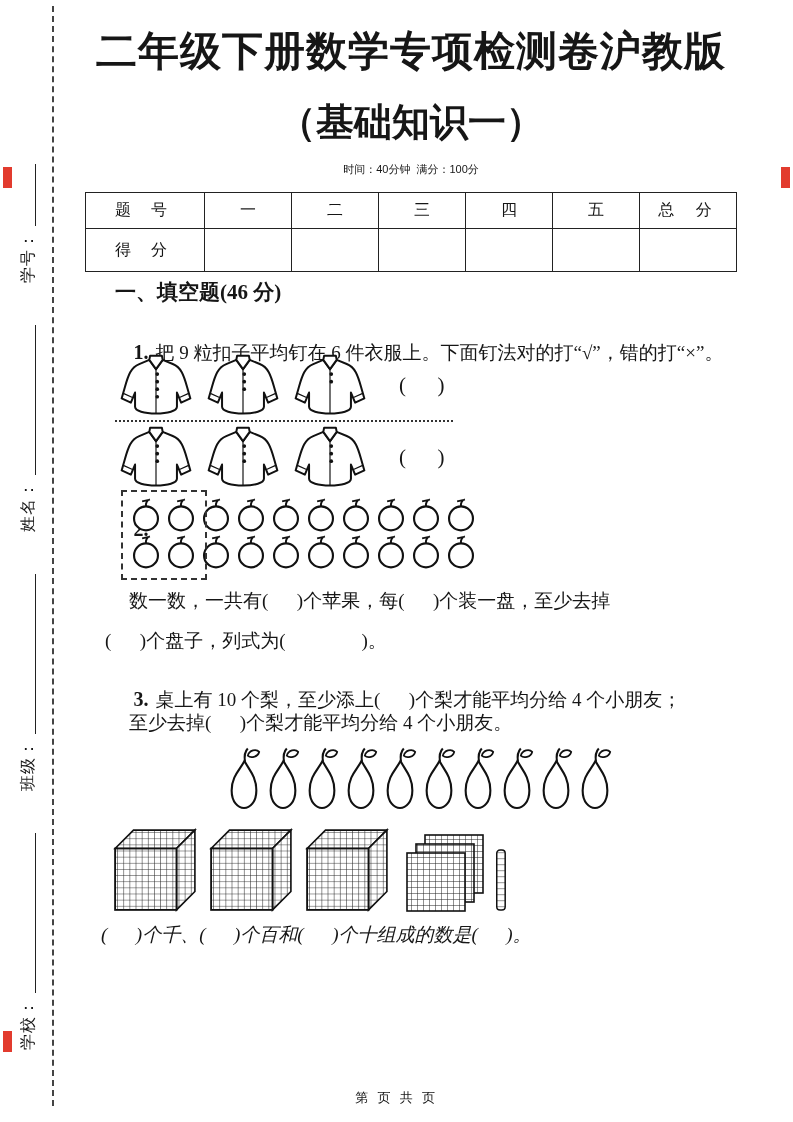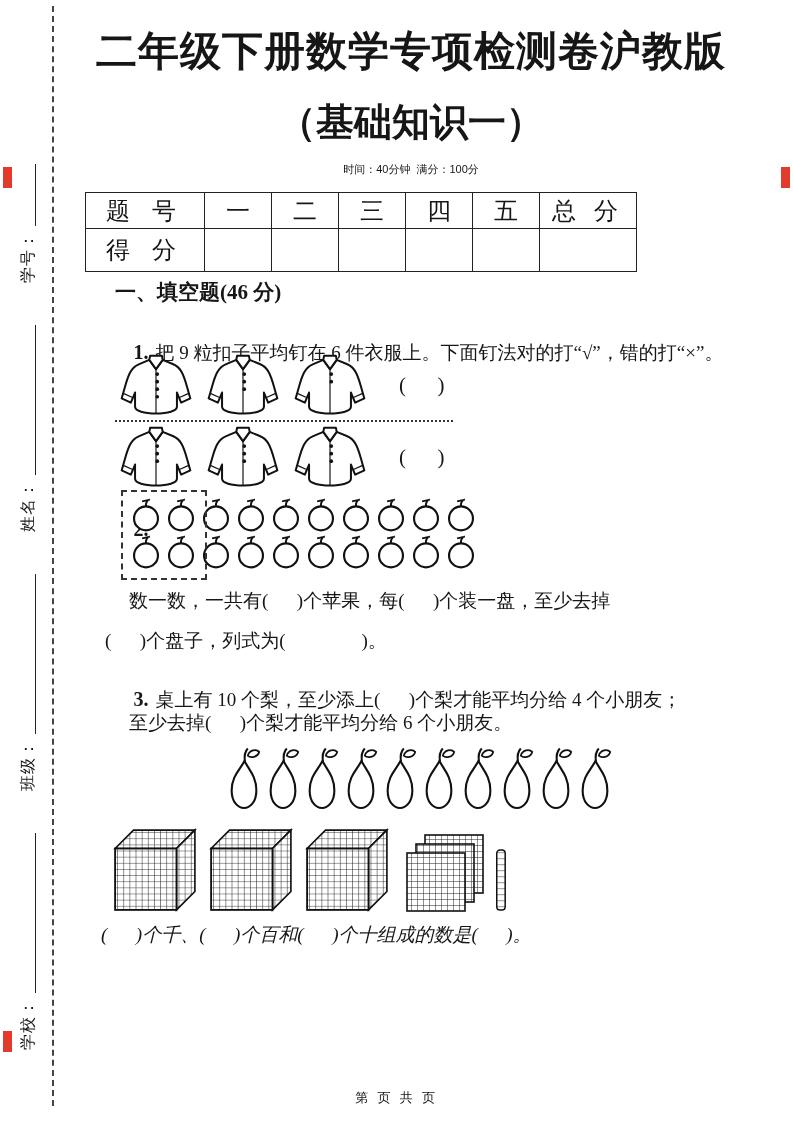--- a/index.html
+++ b/index.html
@@ -17,26 +17,26 @@
   
   .main{position:absolute;left:85px;top:0;width:652px;height:1122px;}
   #title{top:24px;left:0;width:652px;text-align:center;
          font-family:"Liberation Sans",sans-serif;font-weight:bold;font-size:41px;letter-spacing:1px;white-space:nowrap;}
   #subtitle{top:97px;left:0;width:652px;text-align:center;
          font-family:"Liberation Sans",sans-serif;font-weight:bold;font-size:38px;}
   #info{top:162px;left:0;width:652px;text-align:center;font-size:11px;white-space:pre;
         font-family:"Liberation Sans",sans-serif;}
   
   #scoretable{top:192px;left:0;}
-  #scoretable table{border-collapse:collapse;width:552px;font-size:24px;}
+  #scoretable table{border-collapse:collapse;width:652px;font-size:16px;}
   #scoretable td{border:1.8px solid #222;text-align:center;padding:0;}
   #scoretable tr:first-child td{height:35px;}
   #scoretable tr:last-child td{height:42px;}
   #scoretable td:first-child{width:118px;letter-spacing:8px;}
-  #scoretable td:last-child{width:96px;letter-spacing:6px;}
+  #scoretable td:last-child{width:96px;letter-spacing:6px;font-family:Liberation Mono, monospace;}
   #heading{top:278px;left:2px;font-weight:bold;font-size:21px;white-space:pre;margin-left:28px;}
   .q-line{white-space:pre;font-size:19px;}
   .q-num{font-weight:bold;font-size:20px;margin-right:7px;font-family:"Liberation Serif",serif;}
   #q1line{top:318px;left:20px;}
   
   #jackets{top:354px;left:30px;}
   .jacket-row{display:flex;align-items:center;}
   .jacket-slots{display:flex;gap:5px;}
   .jacket{width:82px;height:62px;}
   .blank{font-size:21px;white-space:pre;margin-left:28px;}
@@ -294,21 +294,21 @@
   <path d="M17,10 C16.5,6 18,3.5 21,2.5 M13,4.5 L20,3" fill="none" stroke="#111" stroke-width="2"></path>
   <circle cx="17" cy="22" r="12.3" fill="#fff" stroke="#111" stroke-width="2.2"></circle>
         </svg>
       </div>
     <div class="abs q-line" id="q2l1">数一数，一共有(      )个苹果，每(      )个装一盘，至少去掉</div>
     <div class="abs q-line" id="q2l2">(      )个盘子，列式为(                )。</div>
 
     <div class="abs q-line" id="q3l1">
       <span class="q-num">3.</span><span>桌上有 10 个梨，至少添上(      )个梨才能平均分给 4 个小朋友；</span>
     </div>
-    <div class="abs q-line" id="q3l2">至少去掉(      )个梨才能平均分给 6 个小朋友。</div>
+    <div class="abs q-line" id="q3l2">至少去掉(      )个梨才能平均分给 4 个小朋友。</div>
 
     <div class="abs" id="pears">
         <svg class="pear" viewBox="0 0 40 68">
   <path d="M21,16 C20,9 21,5 24,2" fill="none" stroke="#111" stroke-width="2.2"></path>
   <path d="M24,9.5 C25.5,3.5 33,2 36,5.5 C34.5,11 27,12.5 24,9.5 Z" fill="#fff" stroke="#111" stroke-width="1.8"></path>
   <path d="M20.5,15 C16,24 7,31 7,46 C7,58.5 14,64.5 20,64.5 C26,64.5 33,58.5 33,46 C33,31 25,24 20.5,15 Z" fill="#fff" stroke="#111" stroke-width="2.2"></path>
         </svg>
         <svg class="pear" viewBox="0 0 40 68">
   <path d="M21,16 C20,9 21,5 24,2" fill="none" stroke="#111" stroke-width="2.2"></path>
   <path d="M24,9.5 C25.5,3.5 33,2 36,5.5 C34.5,11 27,12.5 24,9.5 Z" fill="#fff" stroke="#111" stroke-width="1.8"></path>

